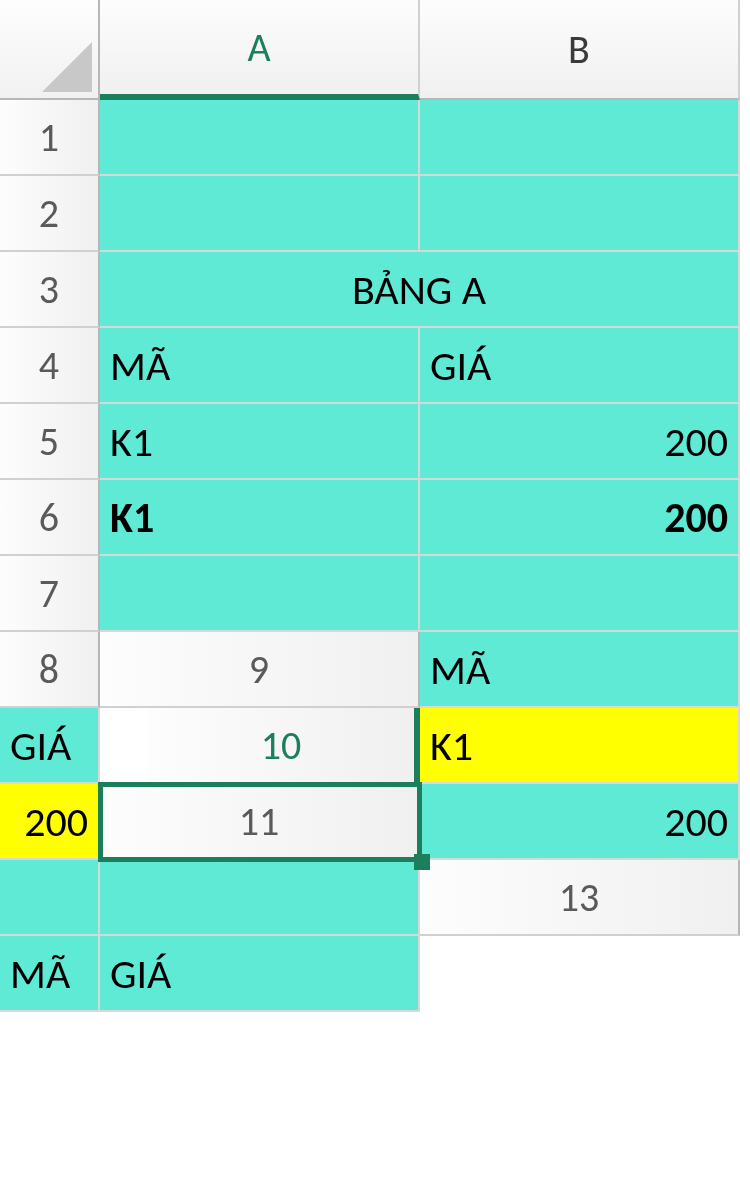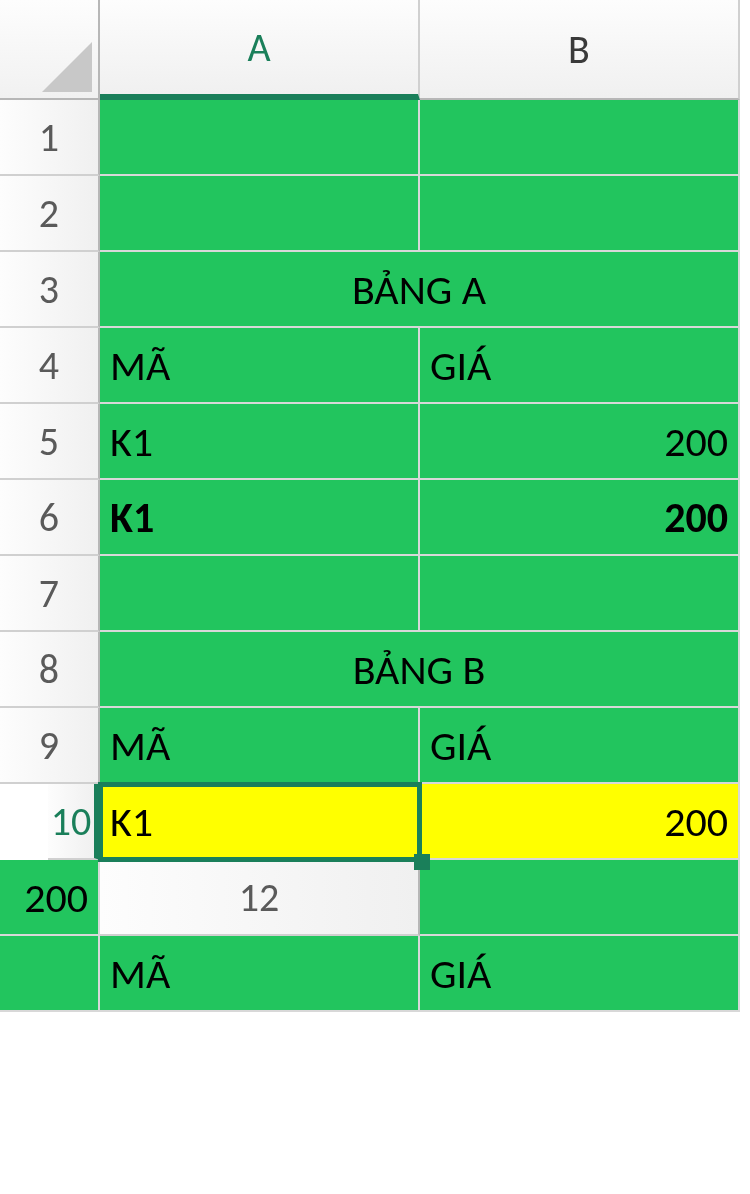--- a/index.html
+++ b/index.html
@@ -4,21 +4,21 @@
 <style>
   html,body{margin:0;padding:0;background:#fff;font-family:Calibri,Arial,sans-serif;}
   .sheet{position:relative;width:750px;height:1194px;overflow:hidden;background:#fff;}
   .grid{display:grid;grid-template-columns:100px 320px 320px;grid-auto-rows:76px;position:absolute;top:0;left:0;}
   .corner{grid-column:1;grid-row:1;height:100px;background:linear-gradient(#fdfdfd,#f1f1f1);border-right:2px solid #b7b7b7;border-bottom:2px solid #b7b7b7;position:relative;box-sizing:border-box;}
   .corner::after{content:"";position:absolute;right:6px;bottom:6px;width:0;height:0;border-style:solid;border-width:0 0 50px 50px;border-color:transparent transparent #c8c8c8 transparent;}
   .colhdr{height:100px;background:linear-gradient(#fdfdfd,#f0f0f0);border-right:2px solid #d0d0d0;border-bottom:2px solid #b7b7b7;display:flex;align-items:center;justify-content:center;font-size:40px;color:#3a3a3a;box-sizing:border-box;}
   .colhdr.sel{border-bottom:6px solid #1a7f5a;color:#1a7f5a;}
   .rowhdr{background:linear-gradient(90deg,#fdfdfd,#f0f0f0);border-right:2px solid #b7b7b7;border-bottom:2px solid #d0d0d0;display:flex;align-items:center;justify-content:center;font-size:40px;color:#5a5a5a;box-sizing:border-box;}
   .rowhdr.sel{color:#1a7f5a;border-right:6px solid #1a7f5a;margin-left:48px;}
-  .cell{border-right:2px solid #d8d8d8;border-bottom:2px solid #d8d8d8;display:flex;align-items:center;padding:0 10px;font-size:42px;color:#000;box-sizing:border-box;background:#22c55e;}
+  .cell{border-right:2px solid #d8d8d8;border-bottom:2px solid #d8d8d8;display:flex;align-items:center;padding:0 10px;font-size:42px;color:#000;box-sizing:border-box;background:#5eead4;}
   .cell.r{justify-content:flex-end;}
   .cell.c{justify-content:center;}
   .cell.bold{font-weight:700;}
   .cell.hl{background:#ffff00;}
   .merged{grid-column:2 / span 2;}
   
   .sel-box{position:absolute;border:5px solid #1a7f5a;box-sizing:border-box;pointer-events:none;}
   .fill-handle{position:absolute;width:16px;height:16px;background:#1a7f5a;pointer-events:none;}
   
   .edgefade{position:absolute;right:0;top:0;width:10px;height:100%;background:#fff;}
@@ -54,36 +54,36 @@
 
     <div class="rowhdr">6</div>
     <div class="cell bold">K1</div>
     <div class="cell r bold">200</div>
 
     <div class="rowhdr">7</div>
     <div class="cell"></div>
     <div class="cell"></div>
 
     <div class="rowhdr">8</div>
-    <div class="cell c merged">BẢNG B</div>
 
     <div class="rowhdr">9</div>
     <div class="cell">MÃ</div>
     <div class="cell">GIÁ</div>
 
     <div class="rowhdr sel">10</div>
     <div class="cell hl">K1</div>
     <div class="cell r hl">200</div>
 
+    <div class="rowhdr">11</div>
     <div class="cell r">200</div>
 
-    <div class="rowhdr">12</div>
     <div class="cell"></div>
     <div class="cell"></div>
 
+    <div class="rowhdr">13</div>
 
     <div class="cell">MÃ</div>
     <div class="cell">GIÁ</div>
   </div>
 
   <div class="sel-box" style="left:98px;top:782px;width:324px;height:80px;"></div>
   <div class="fill-handle" style="left:414px;top:854px;"></div>
 
   <div class="edgefade"></div>
 </div>

